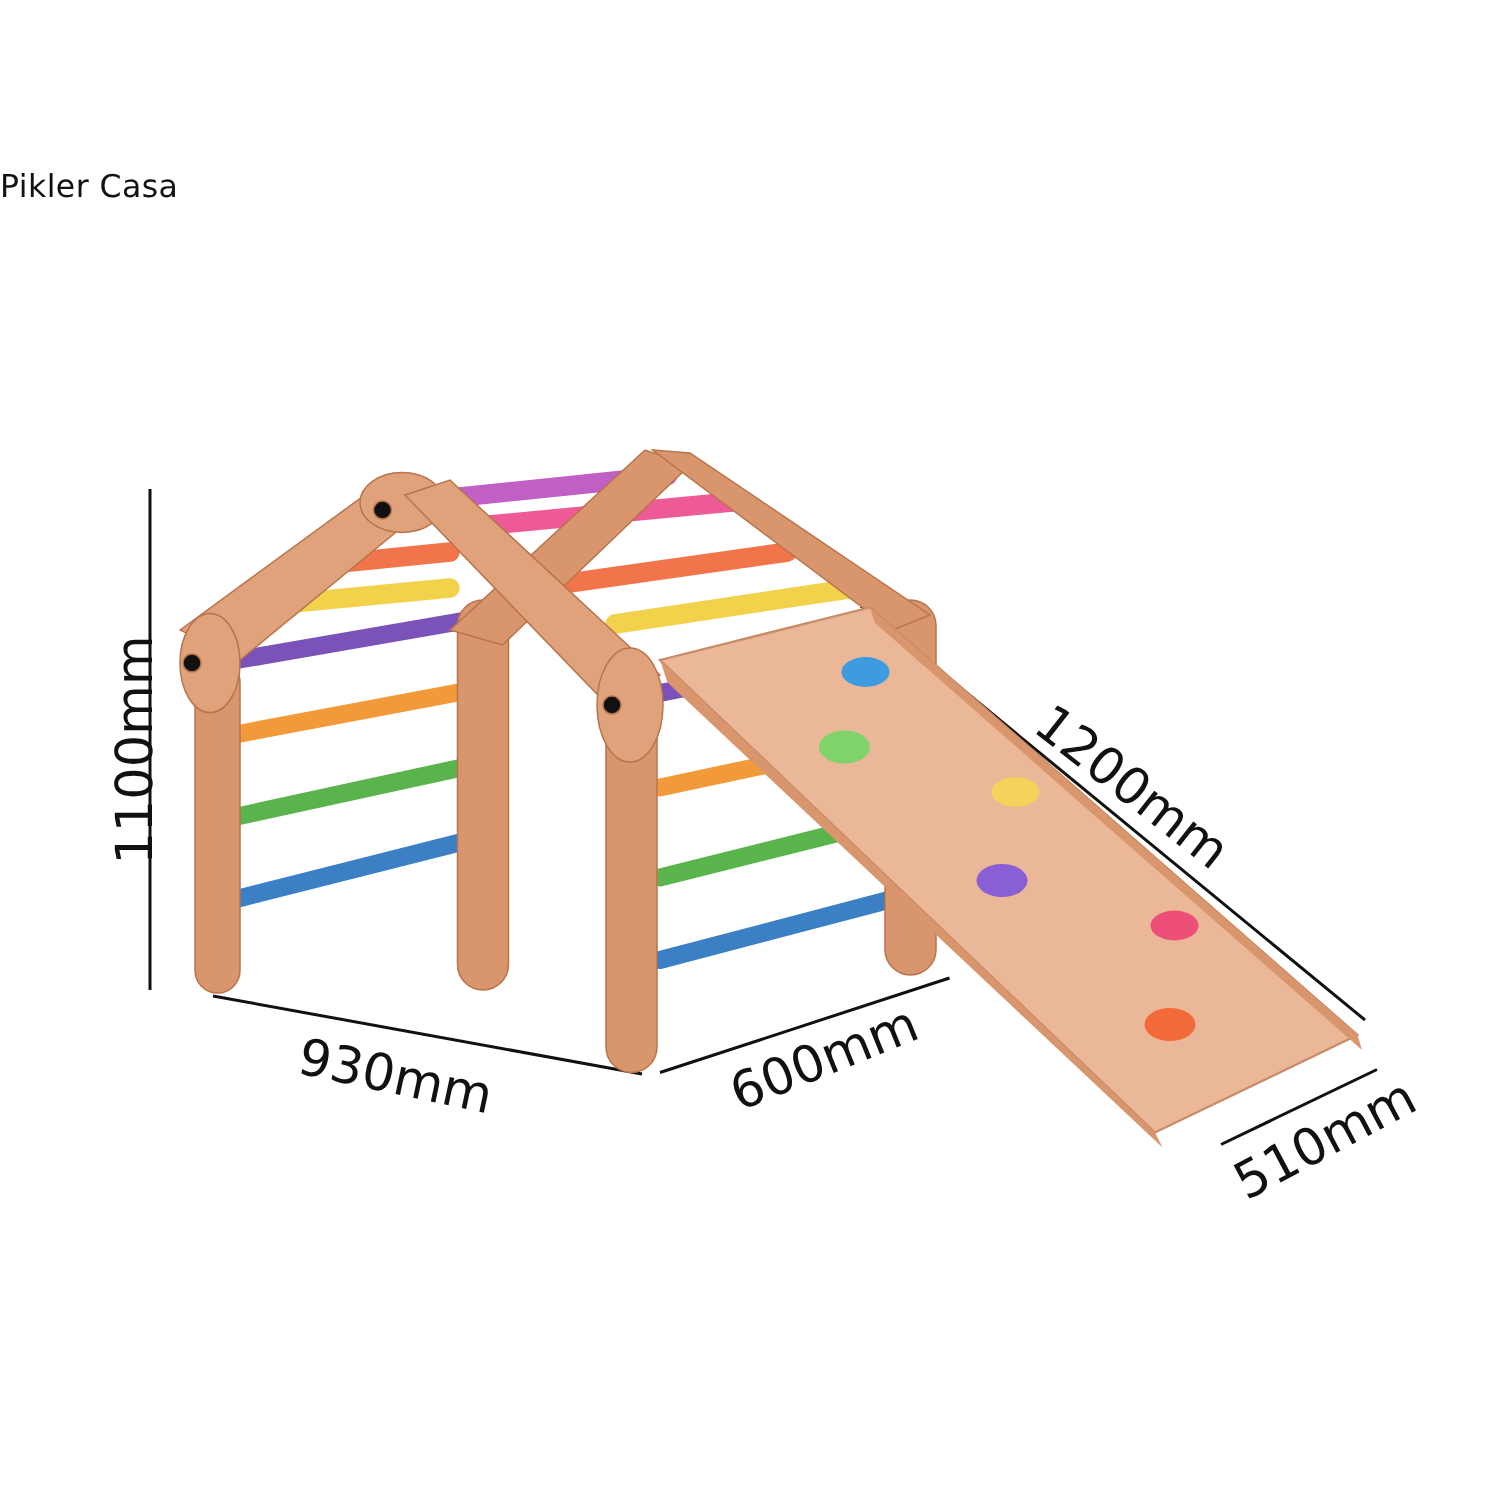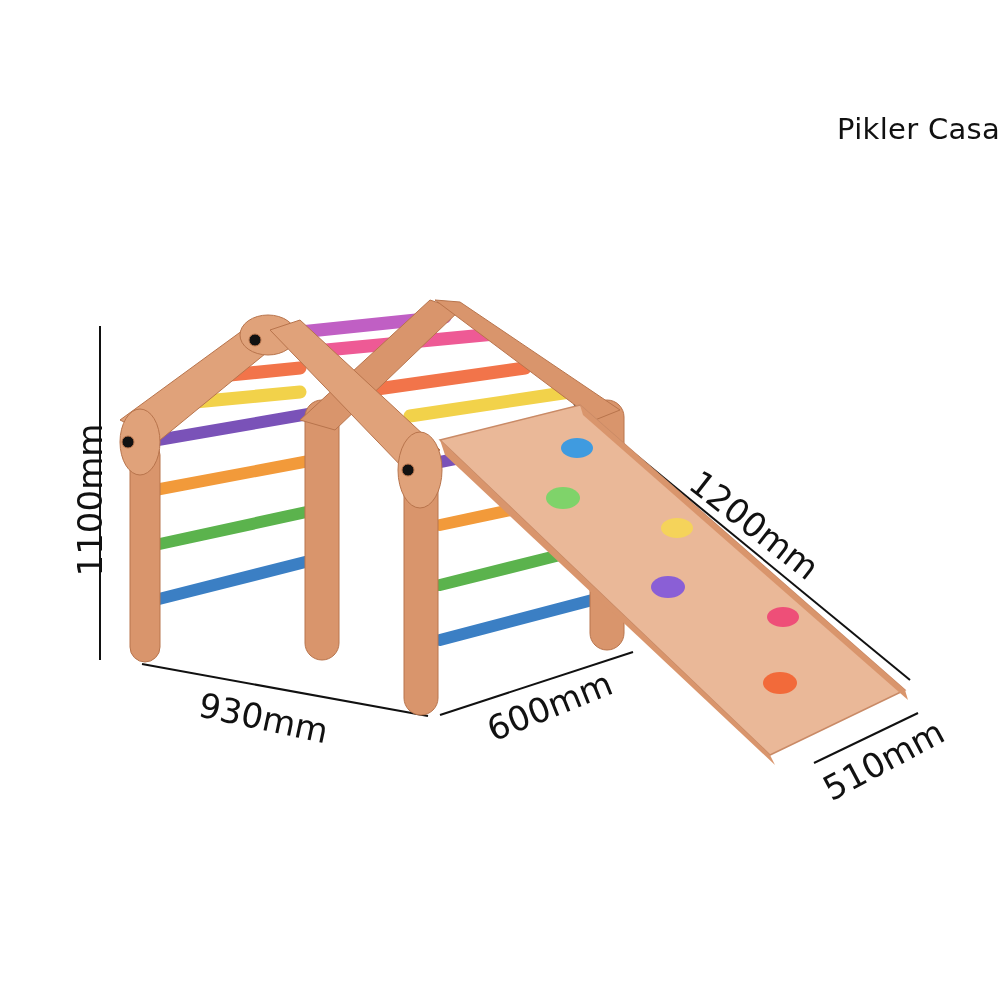--- a/index.html
+++ b/index.html
@@ -1,19 +1,19 @@
 <!DOCTYPE html>
 <html><head>
 <meta charset="utf-8">
 <style>
   html, body { margin: 0; padding: 0; background: #ffffff; }
   body { width: 1000px; height: 1000px; position: relative; overflow: hidden;
          font-family: "DejaVu Sans", "Liberation Sans", sans-serif; }
-  .title { position: absolute; top: 112px; left: 0; width: 1000px; text-align: right;
-           font-size: 29px; color: #111; letter-spacing: 0.3px; }
+  .title { position: absolute; top: 112px; left: 0; width: 1000px; text-align: left;
+           font-size: 21px; color: #111; letter-spacing: 0.3px; }
   svg.scene { position: absolute; left: 0; top: 0; }
   .dim { position: absolute; font-size: 34px; color: #111; white-space: nowrap;
          transform-origin: center center; }
   .dim-h { left: 14px; top: 480px; transform: rotate(-90deg); }
   .dim-w { left: 198px; top: 698px; transform: rotate(12deg); }
   .dim-d { left: 484px; top: 686px; transform: rotate(-22deg); }
   .dim-l { left: 678px; top: 505px; transform: rotate(38deg); }
   .dim-s { left: 818px; top: 740px; transform: rotate(-28deg); }
 </style>
 </head>

